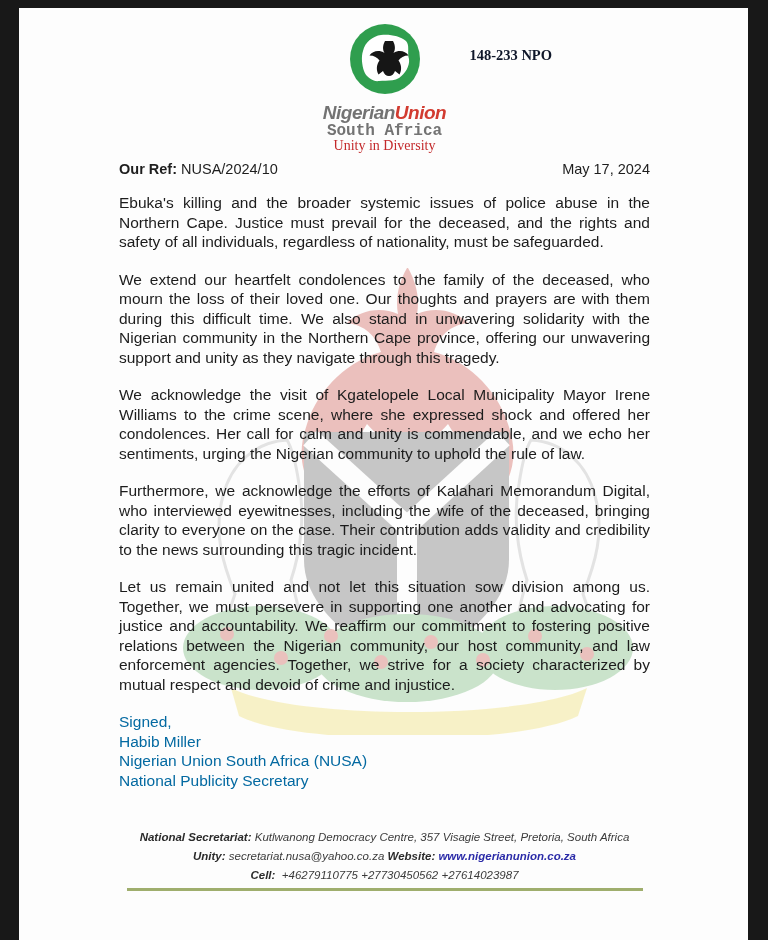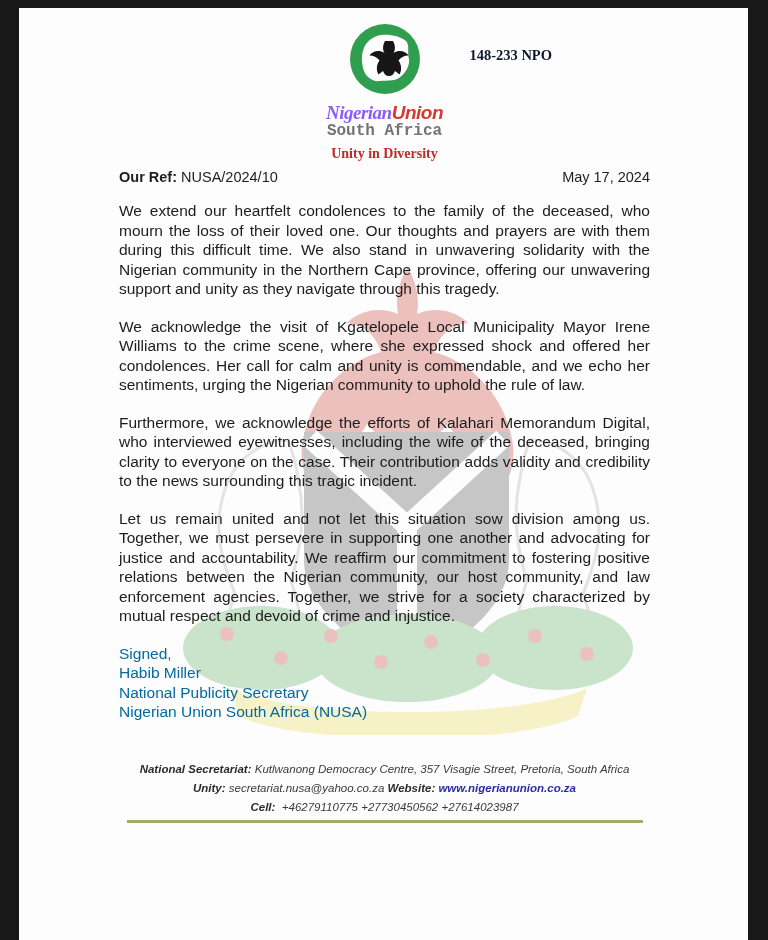--- a/index.html
+++ b/index.html
@@ -38,35 +38,35 @@
     position: relative;
   }
   .logo-emblem { display: inline-block; width: 72px; height: 72px; }
   .logo-name {
     margin-top: 5px;
     font-size: 19px;
     font-weight: bold;
     font-style: italic;
     letter-spacing: -0.5px;
   }
-  .logo-name .n1 { color: #8b5cf6; font-family: Liberation Serif, serif; }
+  .logo-name .n1 { color: #737373; }
   .logo-name .n2 { color: #d23b30; }
   .logo-sub {
     font-size: 16px;
     font-weight: bold;
     color: #737373;
     margin-top: 1px;
     font-family: Liberation Mono, monospace;
   }
   .logo-motto {
     font-family: "Liberation Serif", serif;
     font-size: 14px;
-    font-weight: bold;
+    font-weight: normal;
     color: #c3292b;
-    margin-top: 8px;
+    margin-top: 0;
   }
   .npo {
     position: absolute;
     top: 40px; right: 98px;
     font-family: "Liberation Serif", serif;
     font-size: 14.5px;
     font-weight: bold;
     color: #0f172a;
   }
   .ref-row {
@@ -162,31 +162,32 @@
       <div class="logo-motto">Unity in Diversity</div>
       <div class="npo">148-233 NPO</div>
     </div>
 
     <div class="ref-row">
       <div><b>Our Ref:</b>&nbsp;<span>NUSA/2024/10</span></div>
       <div>May 17, 2024</div>
     </div>
 
     <div class="letter-body">
+      <p>Ebuka's killing and the broader systemic issues of police abuse in the Northern Cape. Justice must prevail for the deceased, and the rights and safety of all individuals, regardless of nationality, must be safeguarded.</p>
       <p>We extend our heartfelt condolences to the family of the deceased, who mourn the loss of their loved one. Our thoughts and prayers are with them during this difficult time. We also stand in unwavering solidarity with the Nigerian community in the Northern Cape province, offering our unwavering support and unity as they navigate through this tragedy.</p>
       <p>We acknowledge the visit of Kgatelopele Local Municipality Mayor Irene Williams to the crime scene, where she expressed shock and offered her condolences. Her call for calm and unity is commendable, and we echo her sentiments, urging the Nigerian community to uphold the rule of law.</p>
       <p>Furthermore, we acknowledge the efforts of Kalahari Memorandum Digital, who interviewed eyewitnesses, including the wife of the deceased, bringing clarity to everyone on the case. Their contribution adds validity and credibility to the news surrounding this tragic incident.</p>
       <p>Let us remain united and not let this situation sow division among us. Together, we must persevere in supporting one another and advocating for justice and accountability. We reaffirm our commitment to fostering positive relations between the Nigerian community, our host community, and law enforcement agencies. Together, we strive for a society characterized by mutual respect and devoid of crime and injustice.</p>
     </div>
 
     <div class="signature">
       <div>Signed,</div>
       <div>Habib Miller</div>
+      <div>Nigerian Union South Africa (NUSA)</div>
       <div>National Publicity Secretary</div>
-      <div>Nigerian Union South Africa (NUSA)</div>
     </div>
 
     <div class="footer">
       <div><b>National Secretariat:</b> <span>Kutlwanong Democracy Centre, 357 Visagie Street, Pretoria, South Africa</span></div>
       <div><b>Unity:</b> <span>secretariat.nusa@yahoo.co.za</span> <b>Website:</b> <span class="link">www.nigerianunion.co.za</span></div>
       <div><b>Cell:</b>&nbsp; <span>+46279110775 +27730450562 +27614023987</span></div>
       <div class="footer-rule"></div>
     </div>
   </div>
 </div>

